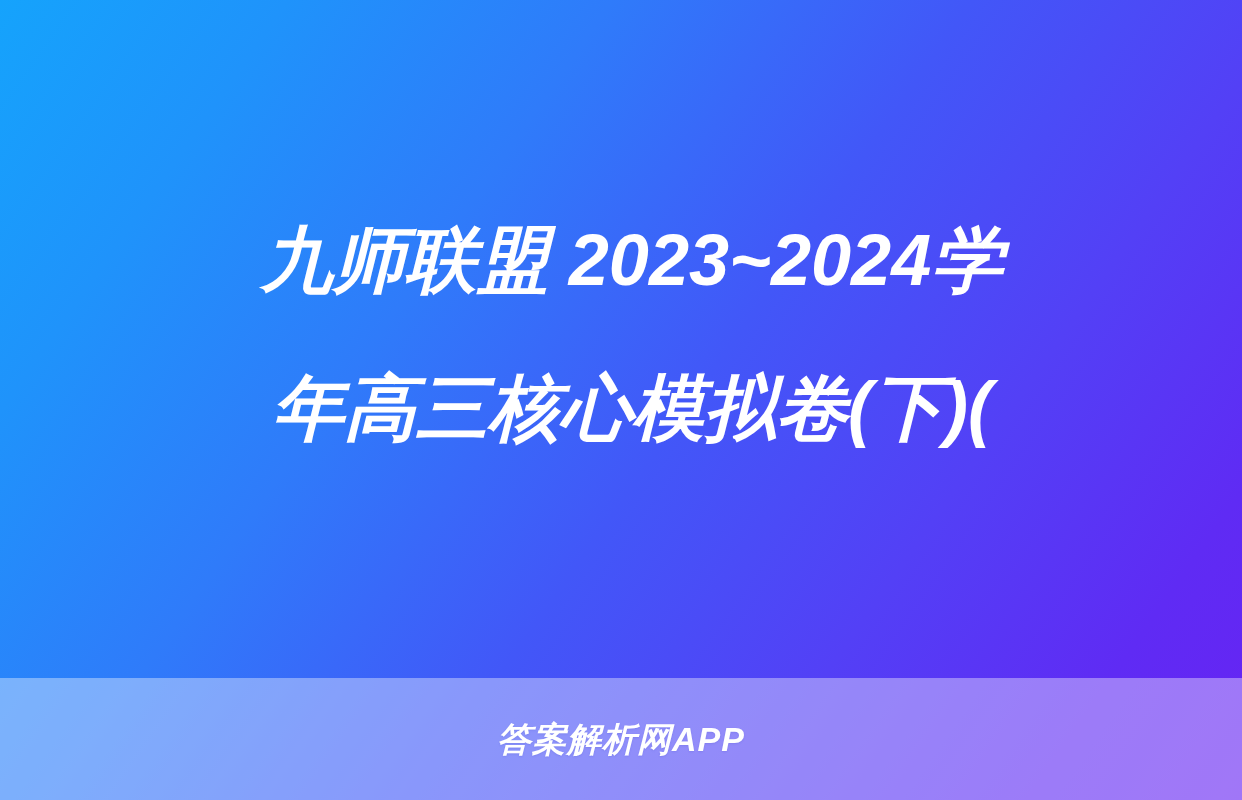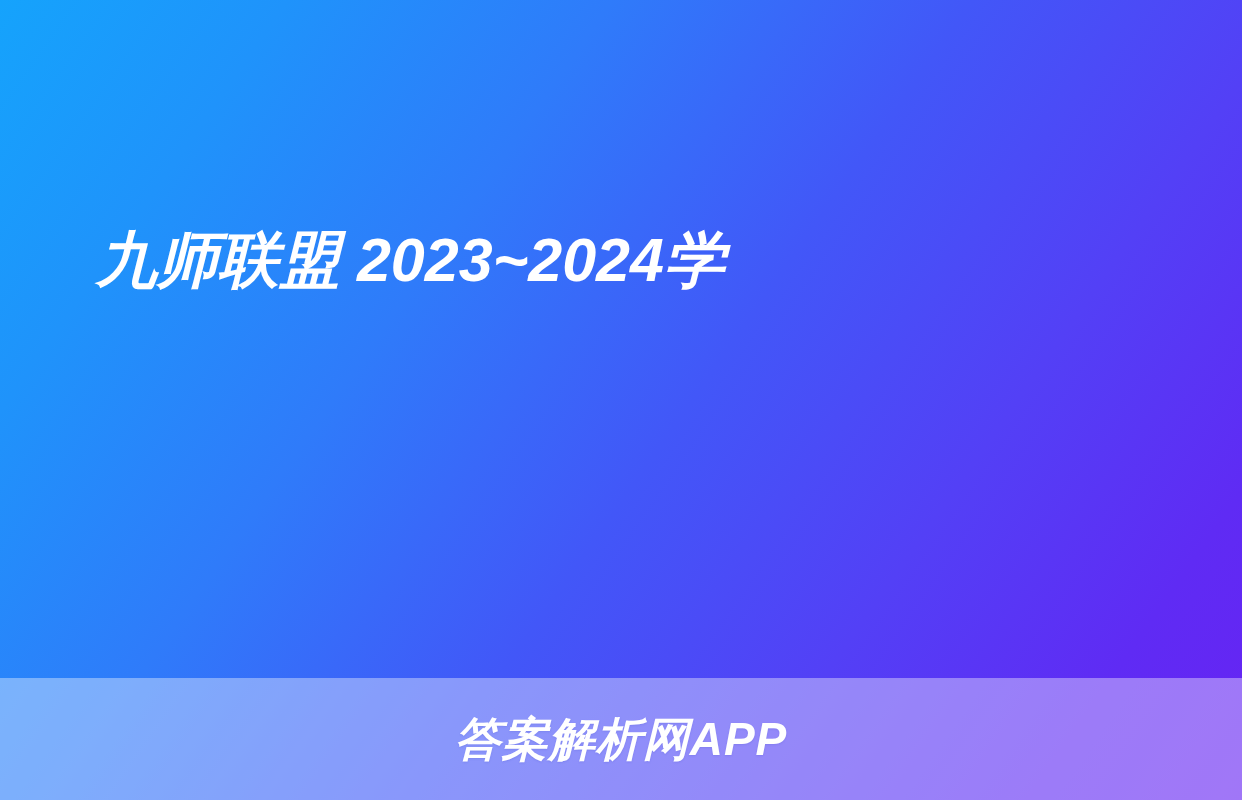--- a/index.html
+++ b/index.html
@@ -27,26 +27,27 @@
         #6723f3 100%);
   }
 
   
   .headline {
     position: absolute;
     left: 96px;
     top: 186px;
     width: 1072px;
     color: #ffffff;
-    font-size: 61px;
+    font-size: 72px;
     line-height: 148px;
     font-weight: 700;
     font-style: italic;
     letter-spacing: 0px;
     white-space: nowrap;
+    text-align: center;
     -webkit-font-smoothing: antialiased;
   }
   .headline .line {
     display: block;
     height: 148px;
     overflow: visible;
   }
 
   
   .footer-band {
@@ -55,35 +56,36 @@
     right: 0;
     top: 678px;
     height: 122px;
     background: rgba(255, 255, 255, 0.38);
     display: flex;
     align-items: center;
     justify-content: center;
   }
   .watermark {
     color: #ffffff;
-    font-size: 46px;
+    font-size: 34px;
     line-height: 50px;
     font-weight: 700;
     font-style: italic;
     letter-spacing: 1px;
     white-space: nowrap;
     text-shadow: 0 1px 2px rgba(60, 70, 200, 0.18);
   }
 </style>
 </head>
 <body>
 
 <div class="card">
 
   <div class="headline">
     <span class="line">九师联盟 2023~2024学</span>
+    <span class="line">年高三核心模拟卷(下)(</span>
   </div>
 
   <div class="footer-band">
     <span class="watermark">答案解析网APP</span>
   </div>
 
 </div>
 
 </body></html>

